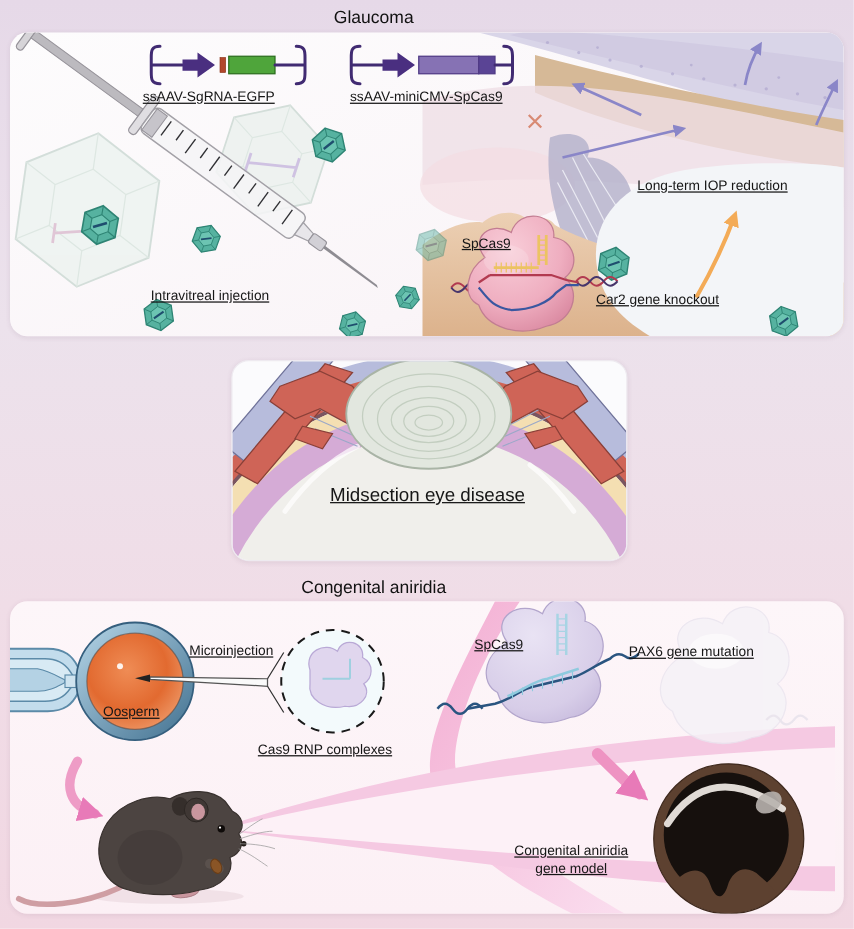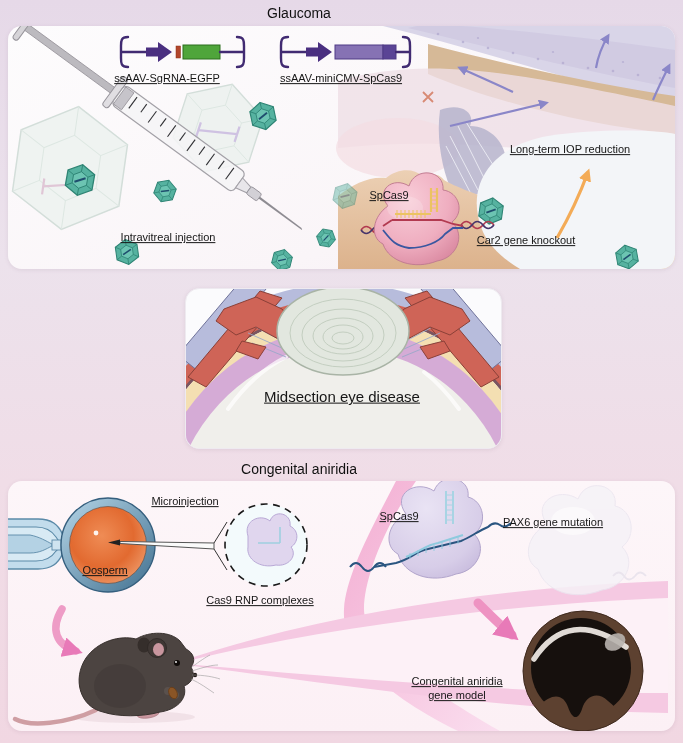--- a/index.html
+++ b/index.html
@@ -336,19 +336,19 @@
     <g clip-path="url(#eyeClip)">
       <circle cx="573" cy="187" r="50" fill="#16100d"></circle>
       <path d="M530,226 C545,210 556,214 560,226 C564,238 570,240 574,228 C578,214 590,210 600,220 C610,228 616,236 618,242 L528,242 Z" fill="#5d4130"></path>
     </g>
     <path d="M526,178 Q560,126 618,166" stroke="#ebe6e0" stroke-width="5.5" fill="none" stroke-linecap="round" opacity="0.95"></path>
     <ellipse cx="607" cy="161" rx="11" ry="8" fill="#b8b2ae" opacity="0.9" transform="rotate(-30 607 161)"></ellipse>
   </g>
 </svg>
 </div>
 
-<div class="lbl" style="left:185px;top:502px;">Microinjection</div>
+<div class="lbl" style="left:185px;top:522px;">Microinjection</div>
 <div class="lbl" style="left:105px;top:571px;">Oosperm</div>
 <div class="lbl" style="left:260px;top:601px;">Cas9 RNP complexes</div>
 <div class="lbl" style="left:399px;top:517px;">SpCas9</div>
 <div class="lbl" style="left:553px;top:523px;">PAX6 gene mutation</div>
 <div class="lbl" style="left:457px;top:682px;">Congenital aniridia</div>
 <div class="lbl" style="left:457px;top:696px;">gene model</div>
 
 </body></html>

